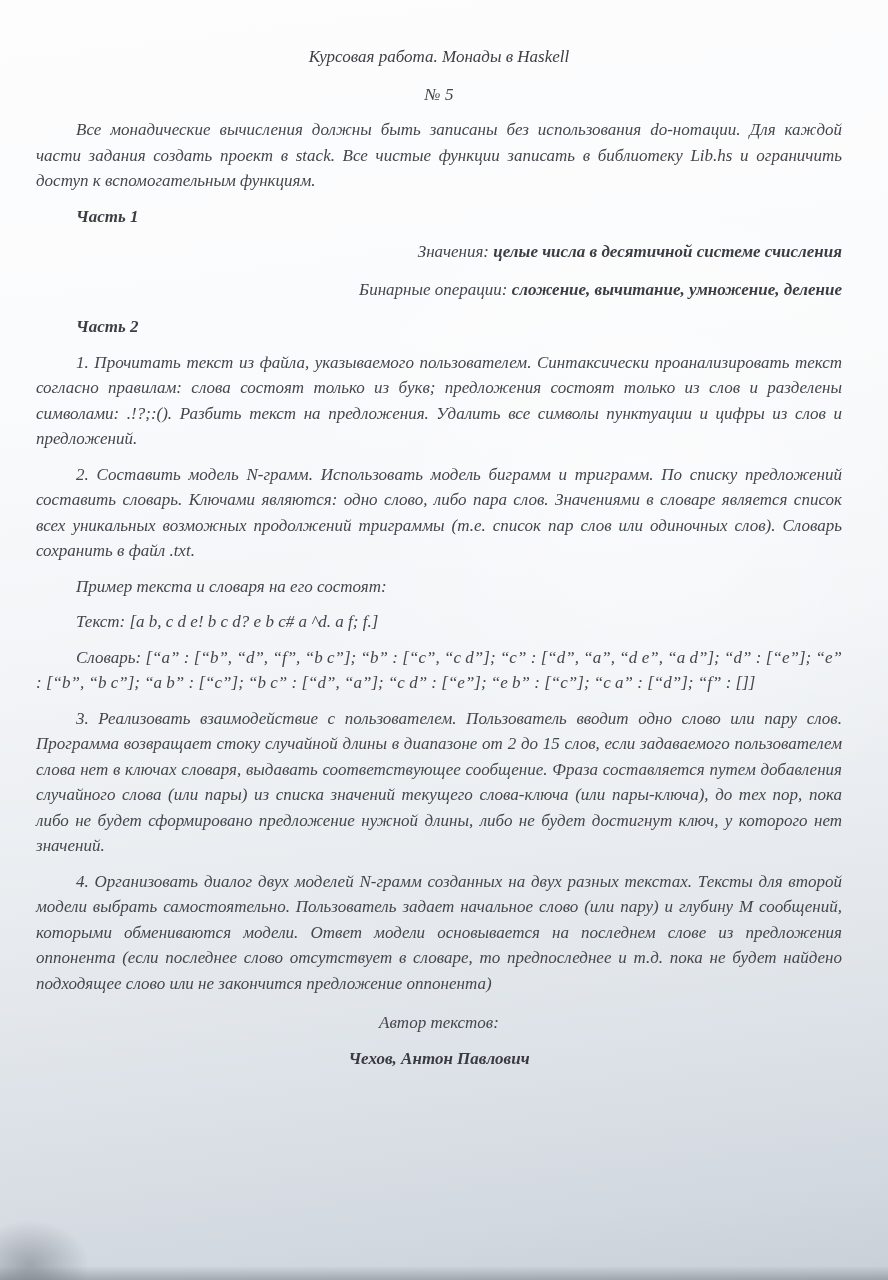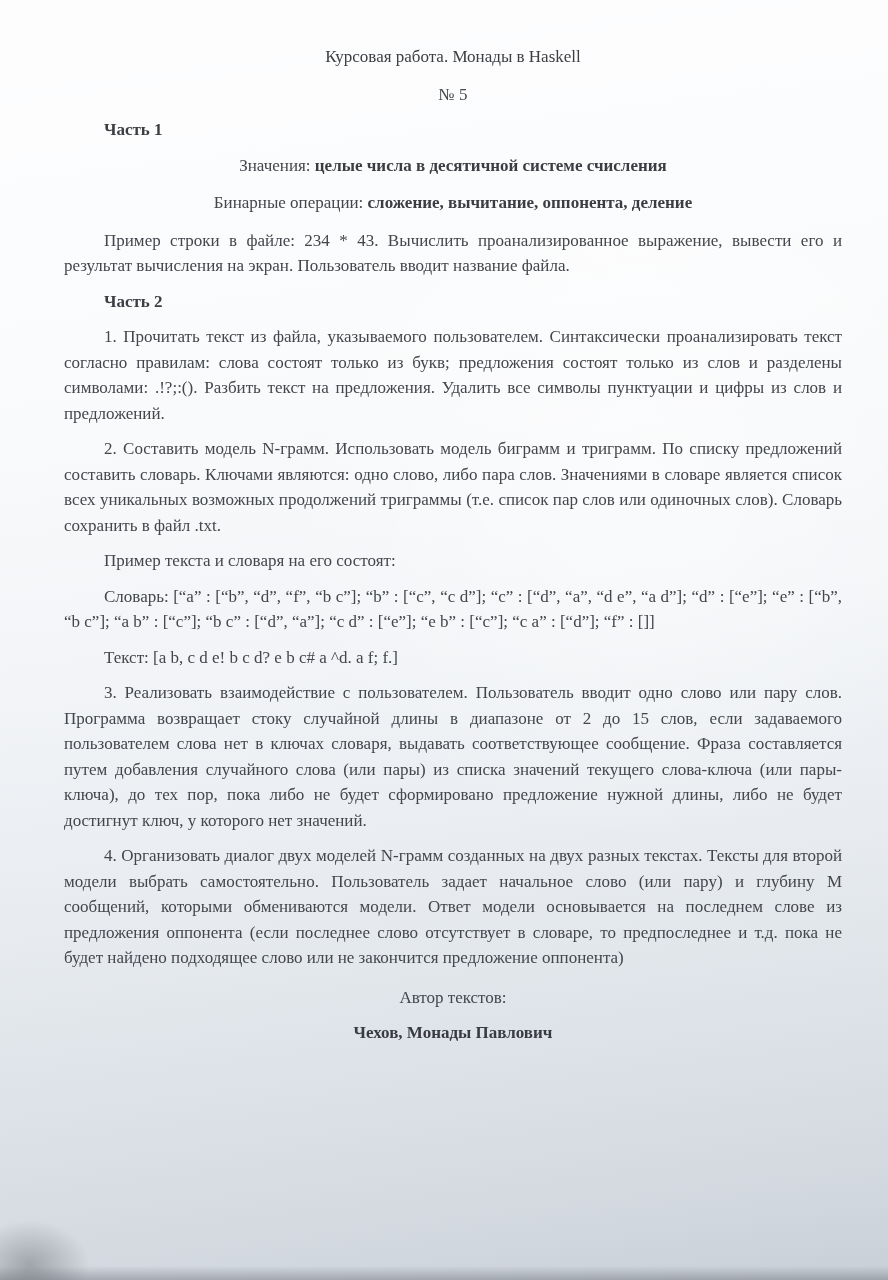--- a/index.html
+++ b/index.html
@@ -38,36 +38,37 @@
     content: "";
     position: absolute;
     left: -30px; bottom: -30px;
     width: 120px; height: 90px;
     background: radial-gradient(ellipse at center, rgba(40,45,52,0.30), rgba(40,45,52,0) 70%);
     pointer-events: none;
   }
   .content {
     position: absolute;
     top: 44px;
-    left: 64px;
+    left: 36px;
     right: 46px;
     font-size: 17px;
     line-height: 25.5px;
+    font-style: italic;
   }
   .t-center { text-align: center; }
   .doc-title { margin: 0 0 12px 0; color: #3c3e43; }
   .doc-number { margin: 0 0 10px 0; }
   p.para {
     margin: 0 0 10px 0;
     text-align: justify;
     text-indent: 40px;
   }
   p.centerline {
     margin: 2px 0 12px 0;
-    text-align: center;
+    text-align: right;
     text-indent: 0;
   }
   .heading {
     font-weight: bold;
     color: #3c3e43;
     text-indent: 40px;
     margin: 2px 0 10px 0;
   }
   .bold { font-weight: bold; color: #3b3d42; }
   .footer-label { margin: 14px 0 10px 0; text-align: center; }
@@ -76,45 +77,45 @@
 </head>
 <body>
 
 <div class="photo">
   <div class="content">
 
     <div class="t-center doc-title">Курсовая работа. Монады в Haskell</div>
 
     <div class="t-center doc-number">№ 5</div>
 
+    <p class="para">Все монадические вычисления должны быть записаны без использования do-нотации. Для каждой части задания создать проект в stack. Все чистые функции записать в библиотеку Lib.hs и ограничить доступ к вспомогательным функциям.</p>
 
     <div class="heading">Часть 1</div>
 
 
     <p class="centerline"><span>Значения: </span><span class="bold">целые числа в десятичной системе счисления</span></p>
 
-    <p class="centerline"><span>Бинарные операции: </span><span class="bold">сложение, вычитание, оппонента, деление</span></p>
+    <p class="centerline"><span>Бинарные операции: </span><span class="bold">сложение, вычитание, умножение, деление</span></p>
 
-    <p class="para">Пример строки в файле: 234 * 43. Вычислить проанализированное выражение, вывести его и результат вычисления на экран. Пользователь вводит название файла.</p>
 
     <div class="heading">Часть 2</div>
 
 
     <p class="para">1.  Прочитать текст из файла, указываемого пользователем. Синтаксически проанализировать текст согласно правилам: слова состоят только из букв; предложения состоят только из слов и разделены символами: .!?;:(). Разбить текст на предложения. Удалить все символы пунктуации и цифры из слов и предложений.</p>
 
     <p class="para">2. Составить модель N-грамм. Использовать модель биграмм и триграмм. По списку предложений составить словарь. Ключами являются: одно слово, либо пара слов. Значениями в словаре является список всех уникальных возможных продолжений триграммы (т.е. список пар слов или одиночных слов). Словарь сохранить в файл .txt.</p>
 
     <p class="para">Пример текста и словаря на его состоят:</p>
 
+    <p class="para">Текст: [a b, c d e! b c d? e b c# a ^d. a f; f.]</p>
+
     <p class="para">Словарь: [“a” : [“b”, “d”, “f”, “b c”]; “b” : [“c”, “c d”]; “c” : [“d”, “a”, “d e”, “a d”]; “d” : [“e”]; “e” : [“b”, “b c”]; “a b” : [“c”]; “b c” : [“d”, “a”]; “c d” : [“e”]; “e b” : [“c”]; “c a” : [“d”]; “f” : []]</p>
-
-    <p class="para">Текст: [a b, c d e! b c d? e b c# a ^d. a f; f.]</p>
 
     <p class="para">3. Реализовать взаимодействие с пользователем. Пользователь вводит одно слово или пару слов. Программа возвращает стоку случайной длины в диапазоне от 2 до 15 слов, если задаваемого пользователем слова нет в ключах словаря, выдавать соответствующее сообщение. Фраза составляется путем добавления случайного слова (или пары) из списка значений текущего слова-ключа (или пары-ключа), до тех пор, пока либо не будет сформировано предложение нужной длины, либо не будет достигнут ключ, у которого нет значений.</p>
 
     <p class="para">4. Организовать диалог двух моделей N-грамм созданных на двух разных текстах. Тексты для второй модели выбрать самостоятельно. Пользователь задает начальное слово (или пару) и глубину М сообщений, которыми обмениваются модели. Ответ модели основывается на последнем слове из предложения оппонента (если последнее слово отсутствует в словаре, то предпоследнее и т.д. пока не будет найдено подходящее слово или не закончится предложение оппонента)</p>
 
     <div class="t-center footer-label">Автор текстов:</div>
 
-    <div class="t-center footer-name">Чехов, Монады Павлович</div>
+    <div class="t-center footer-name">Чехов, Антон Павлович</div>
 
   </div>
 </div>
 
 </body></html>

